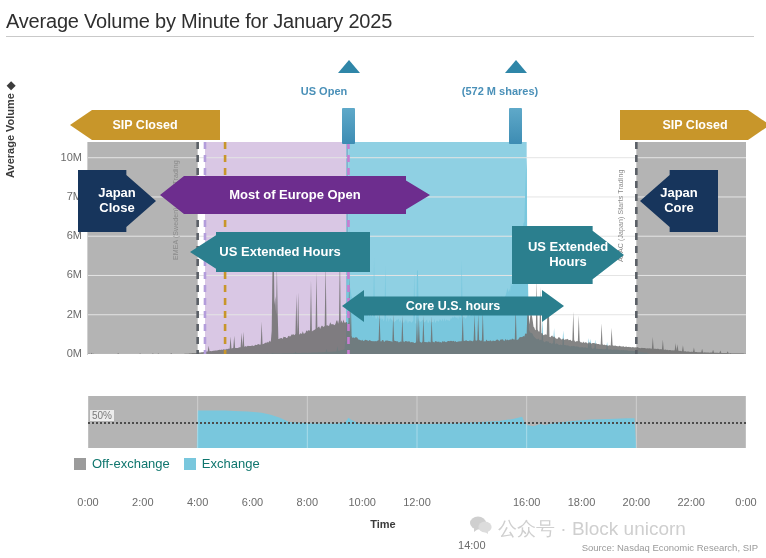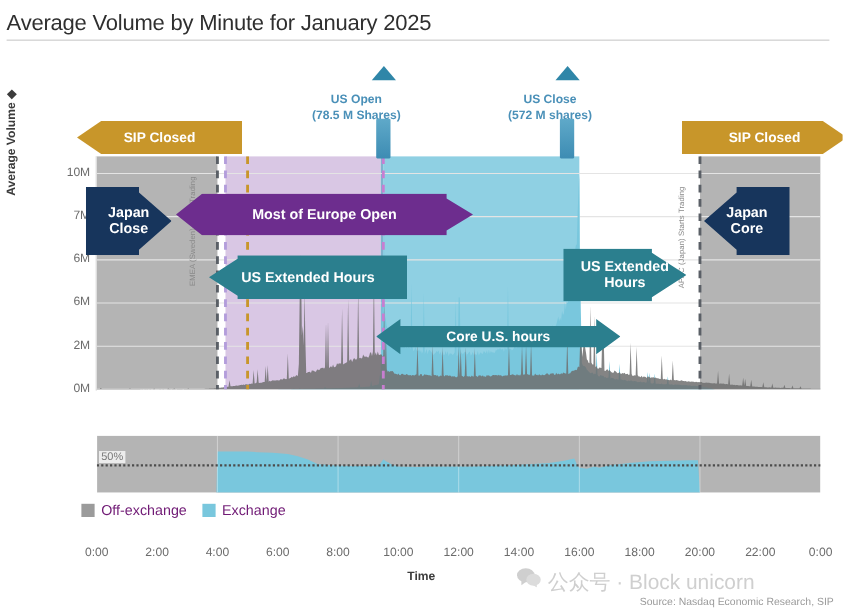--- a/index.html
+++ b/index.html
@@ -78,21 +78,21 @@
   }
   #europe-open {
     left:160px; top:176px; width:270px; height:38px; background:#6d2d8e; font-size:13px;
     clip-path: polygon(0% 50%, 24px 0%, calc(100% - 24px) 0%, calc(100% - 24px) 12%, 100% 50%, calc(100% - 24px) 88%, calc(100% - 24px) 100%, 24px 100%);
   }
   #us-ext-left {
     left:190px; top:232px; width:180px; height:40px; background:#2b7f8e; font-size:13px;
     clip-path: polygon(0% 50%, 26px 8%, 26px 0%, 100% 0%, 100% 100%, 26px 100%, 26px 92%);
   }
   #us-ext-right {
-    left:512px; top:226px; width:112px; height:48px; background:#2b7f8e; font-size:13px;
+    left:512px; top:226px; width:112px; height:58px; background:#2b7f8e; font-size:13px;
     clip-path: polygon(0% 0%, 72% 0%, 72% 8%, 100% 50%, 72% 92%, 72% 100%, 0% 100%);
     flex-direction:column;
   }
   #core-hours {
     left:342px; top:290px; width:222px; height:32px; background:#2b7f8e; font-size:12.5px;
     clip-path: polygon(0% 50%, 22px 0%, 22px 20%, calc(100% - 22px) 20%, calc(100% - 22px) 0%, 100% 50%, calc(100% - 22px) 100%, calc(100% - 22px) 80%, 22px 80%, 22px 100%);
   }
 
   
   .callout-label {
@@ -125,21 +125,21 @@
     position:absolute; left:0; right:0; top:26px; height:0;
     border-top:2px dotted #4c4c4c;
   }
   #pct-50-label {
     position:absolute; left:2px; top:14px; font-size:10px; color:#7a7a7a;
     background:rgba(255,255,255,0.75); padding:0 2px; z-index:3;
   }
 
   
   #legend { position:absolute; left:74px; top:456px; display:flex; gap:14px; align-items:center; }
-  .legend-item { display:flex; align-items:center; gap:6px; font-size:13px; color:#701a75; }
+  .legend-item { display:flex; align-items:center; gap:6px; font-size:13px; color:#0f766e; }
   .legend-swatch { width:12px; height:12px; display:inline-block; }
 
   
   #watermark {
     position:absolute; left:470px; top:516px; display:flex; align-items:flex-start; gap:6px;
     color:#cfcfcf; font-size:19px; white-space:nowrap;
   }
   #wechat-icon { width:22px; height:18px; position:relative; }
   #source-note {
     position:absolute; right:8px; top:542px; font-size:9.5px; color:#9a9a9a;
@@ -185,27 +185,25 @@
       <line x1="260.4583333333333" x2="260.4583333333333" y1="0" y2="212" stroke="#c77ed1" stroke-width="2.6" stroke-dasharray="7 6"></line>
       <line x1="548.3333333333334" x2="548.3333333333334" y1="0" y2="212" stroke="#5a5f66" stroke-width="2.6" stroke-dasharray="7 6"></line>
     </svg>
 </div>
 
 <div class="event-vlabel" id="emea-label" style="left:172px; top:260px;">EMEA (Sweden) Starts Trading</div>
 <div class="event-vlabel" id="apac-label" style="left:617px; top:262px;">APAC (Japan) Starts Trading</div>
 
 <div class="callout-label" id="us-open-label" style="left:244px; top:84px; width:160px;">
   <div>US Open</div>
-  <div>(78.5 M Shares)</div>
 </div>
 <div class="callout-head" id="us-open-head" style="left:338px; top:60px;"></div>
 <div class="callout-stem" id="us-open-stem" style="left:342px; top:108px;"></div>
 
 <div class="callout-label" id="us-close-label" style="left:420px; top:84px; width:160px;">
-  <div>US Close</div>
   <div>(572 M shares)</div>
 </div>
 <div class="callout-head" id="us-close-head" style="left:505px; top:60px;"></div>
 <div class="callout-stem" id="us-close-stem" style="left:509px; top:108px;"></div>
 
 <div class="ann sip" id="sip-left">
   <span>SIP Closed</span>
 </div>
 <div class="ann sip" id="sip-right">
   <span>SIP Closed</span>
@@ -272,21 +270,21 @@
   </div>
 
 <div id="x-ticks">
     <div class="x-tick" style="left: 0px;">0:00</div>
     <div class="x-tick" style="left: 54.8333px;">2:00</div>
     <div class="x-tick" style="left: 109.667px;">4:00</div>
     <div class="x-tick" style="left: 164.5px;">6:00</div>
     <div class="x-tick" style="left: 219.333px;">8:00</div>
     <div class="x-tick" style="left: 274.167px;">10:00</div>
     <div class="x-tick" style="left: 329px;">12:00</div>
-    <div class="x-tick" style="left: 383.833px;">14:00</div>
+    <div class="x-tick" style="left: 383.833px; margin-top: 43px;">14:00</div>
     <div class="x-tick" style="left: 438.667px;">16:00</div>
     <div class="x-tick" style="left: 493.5px;">18:00</div>
     <div class="x-tick" style="left: 548.333px;">20:00</div>
     <div class="x-tick" style="left: 603.167px;">22:00</div>
     <div class="x-tick" style="left: 658px;">0:00</div>
   </div>
 <div id="x-axis-title">Time</div>
 
 <div id="watermark">
   <span id="wechat-icon">

